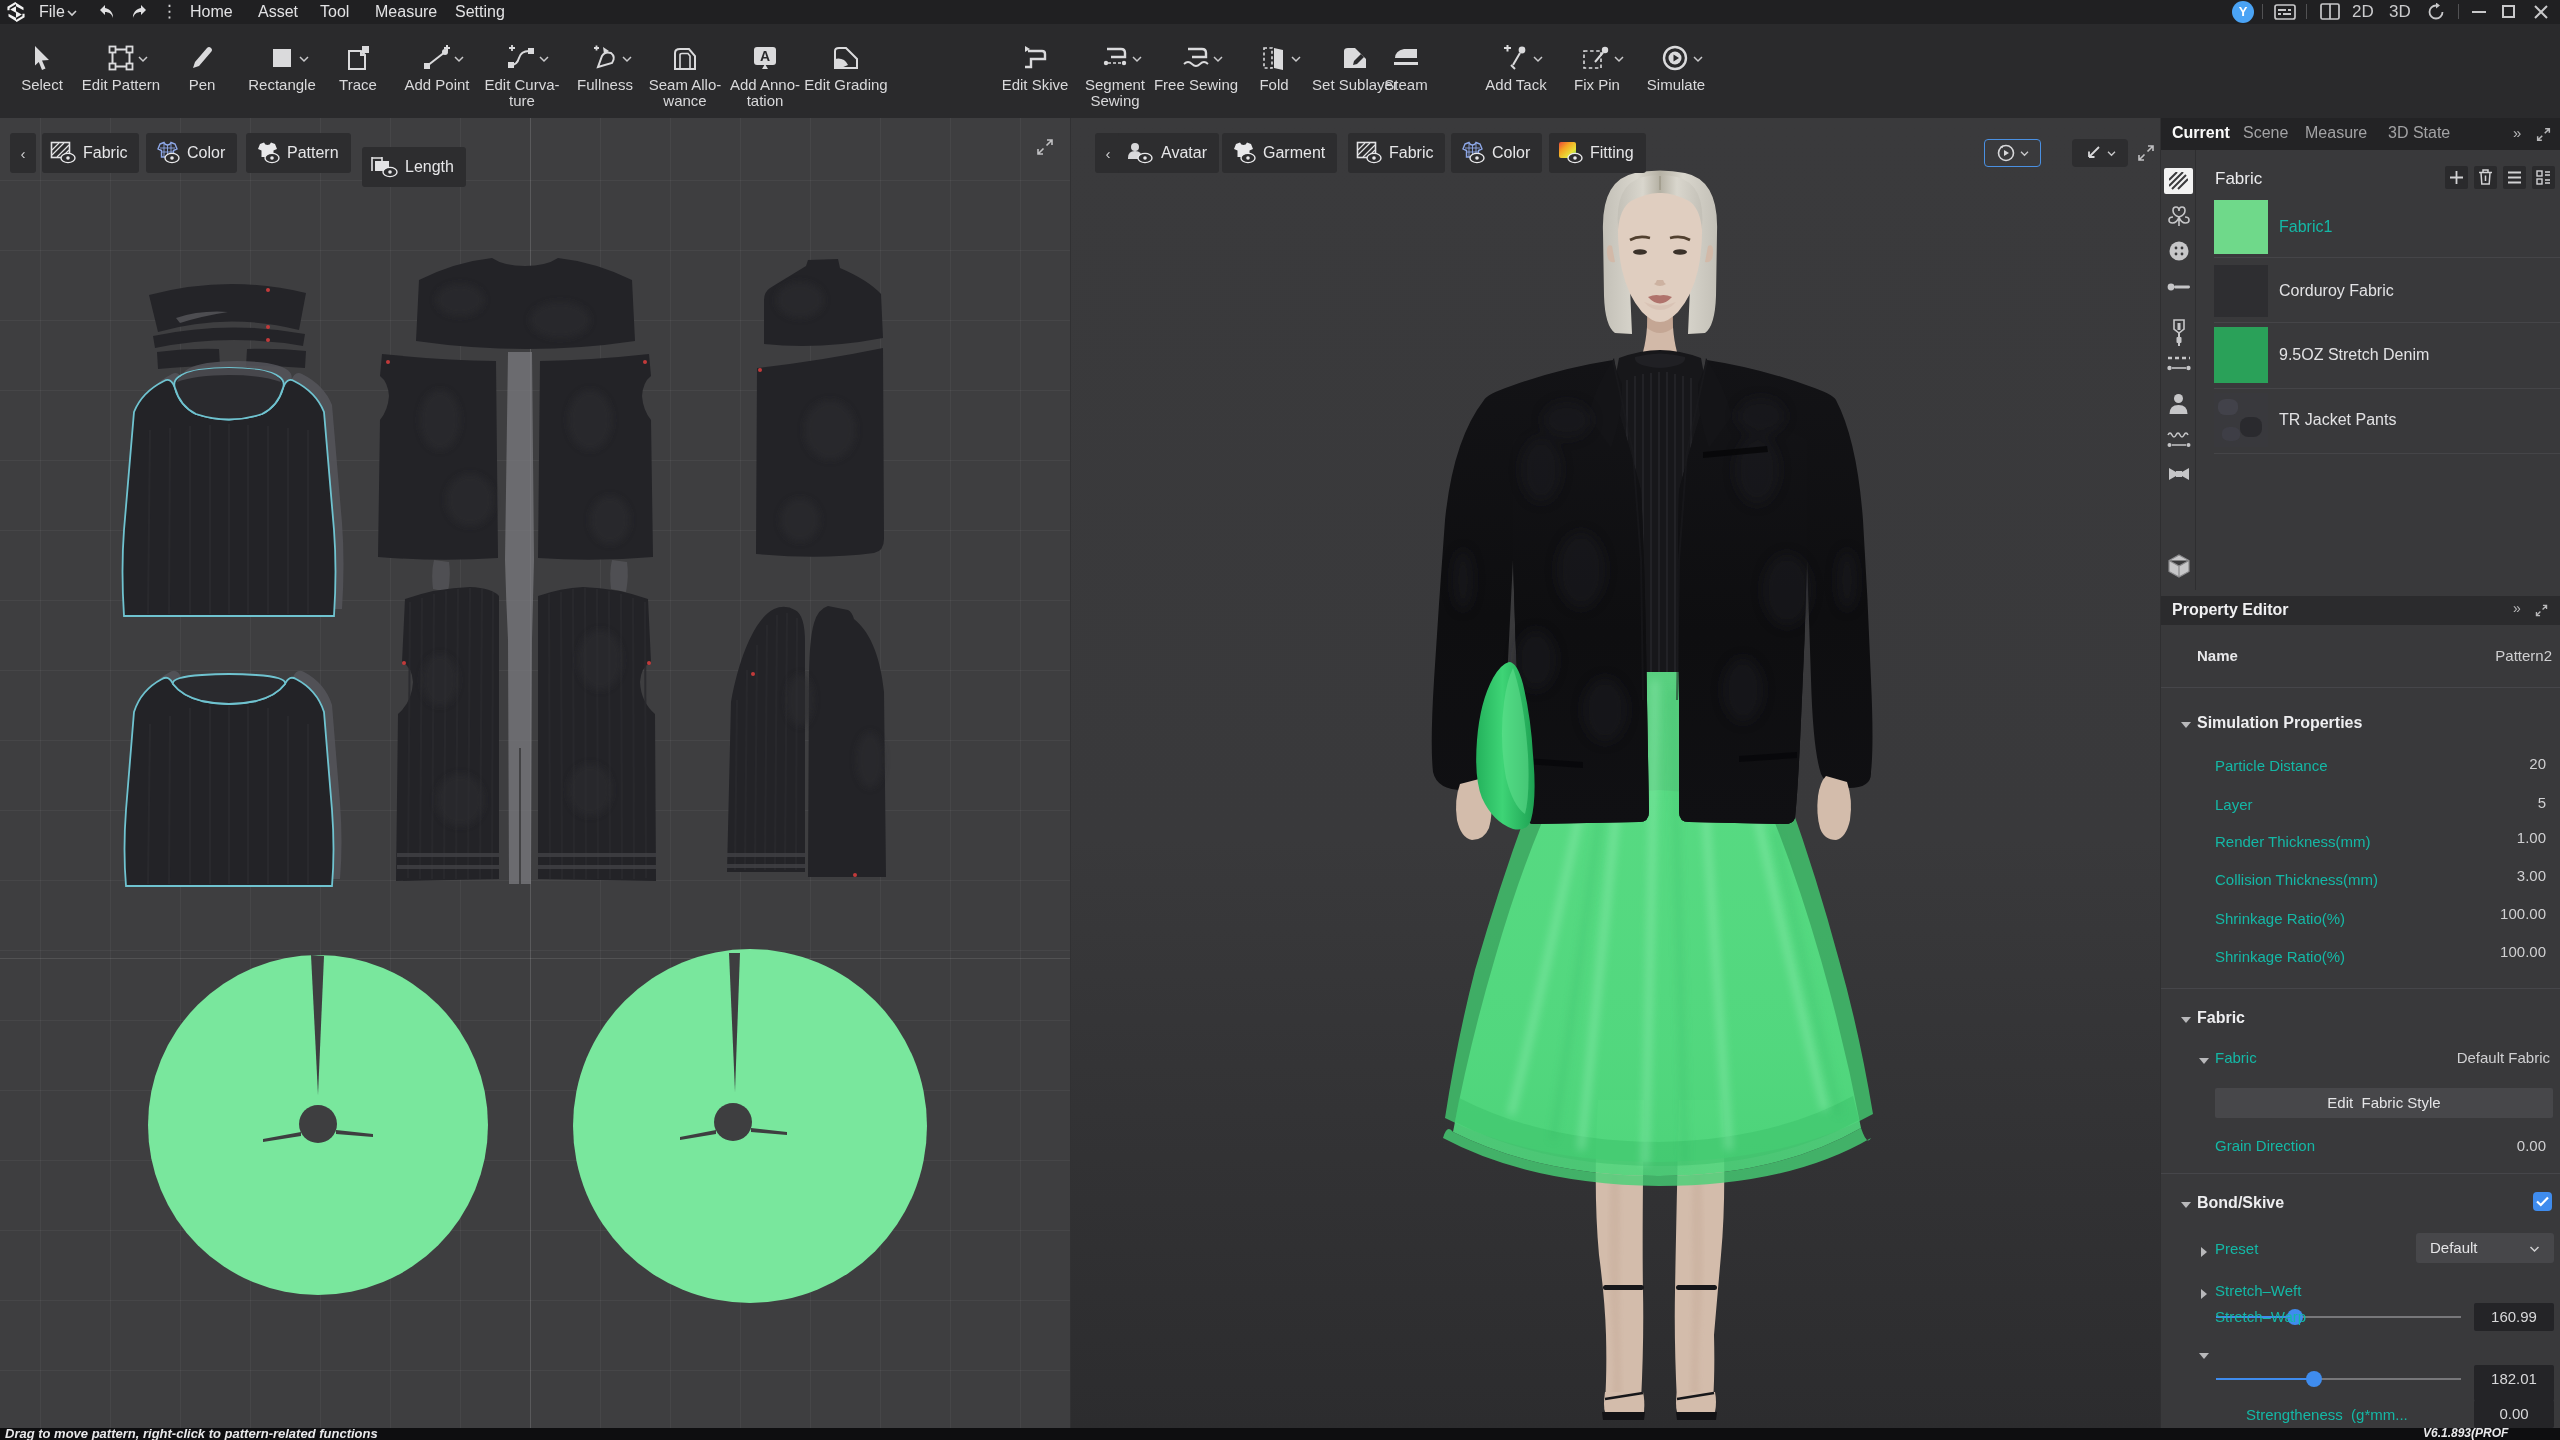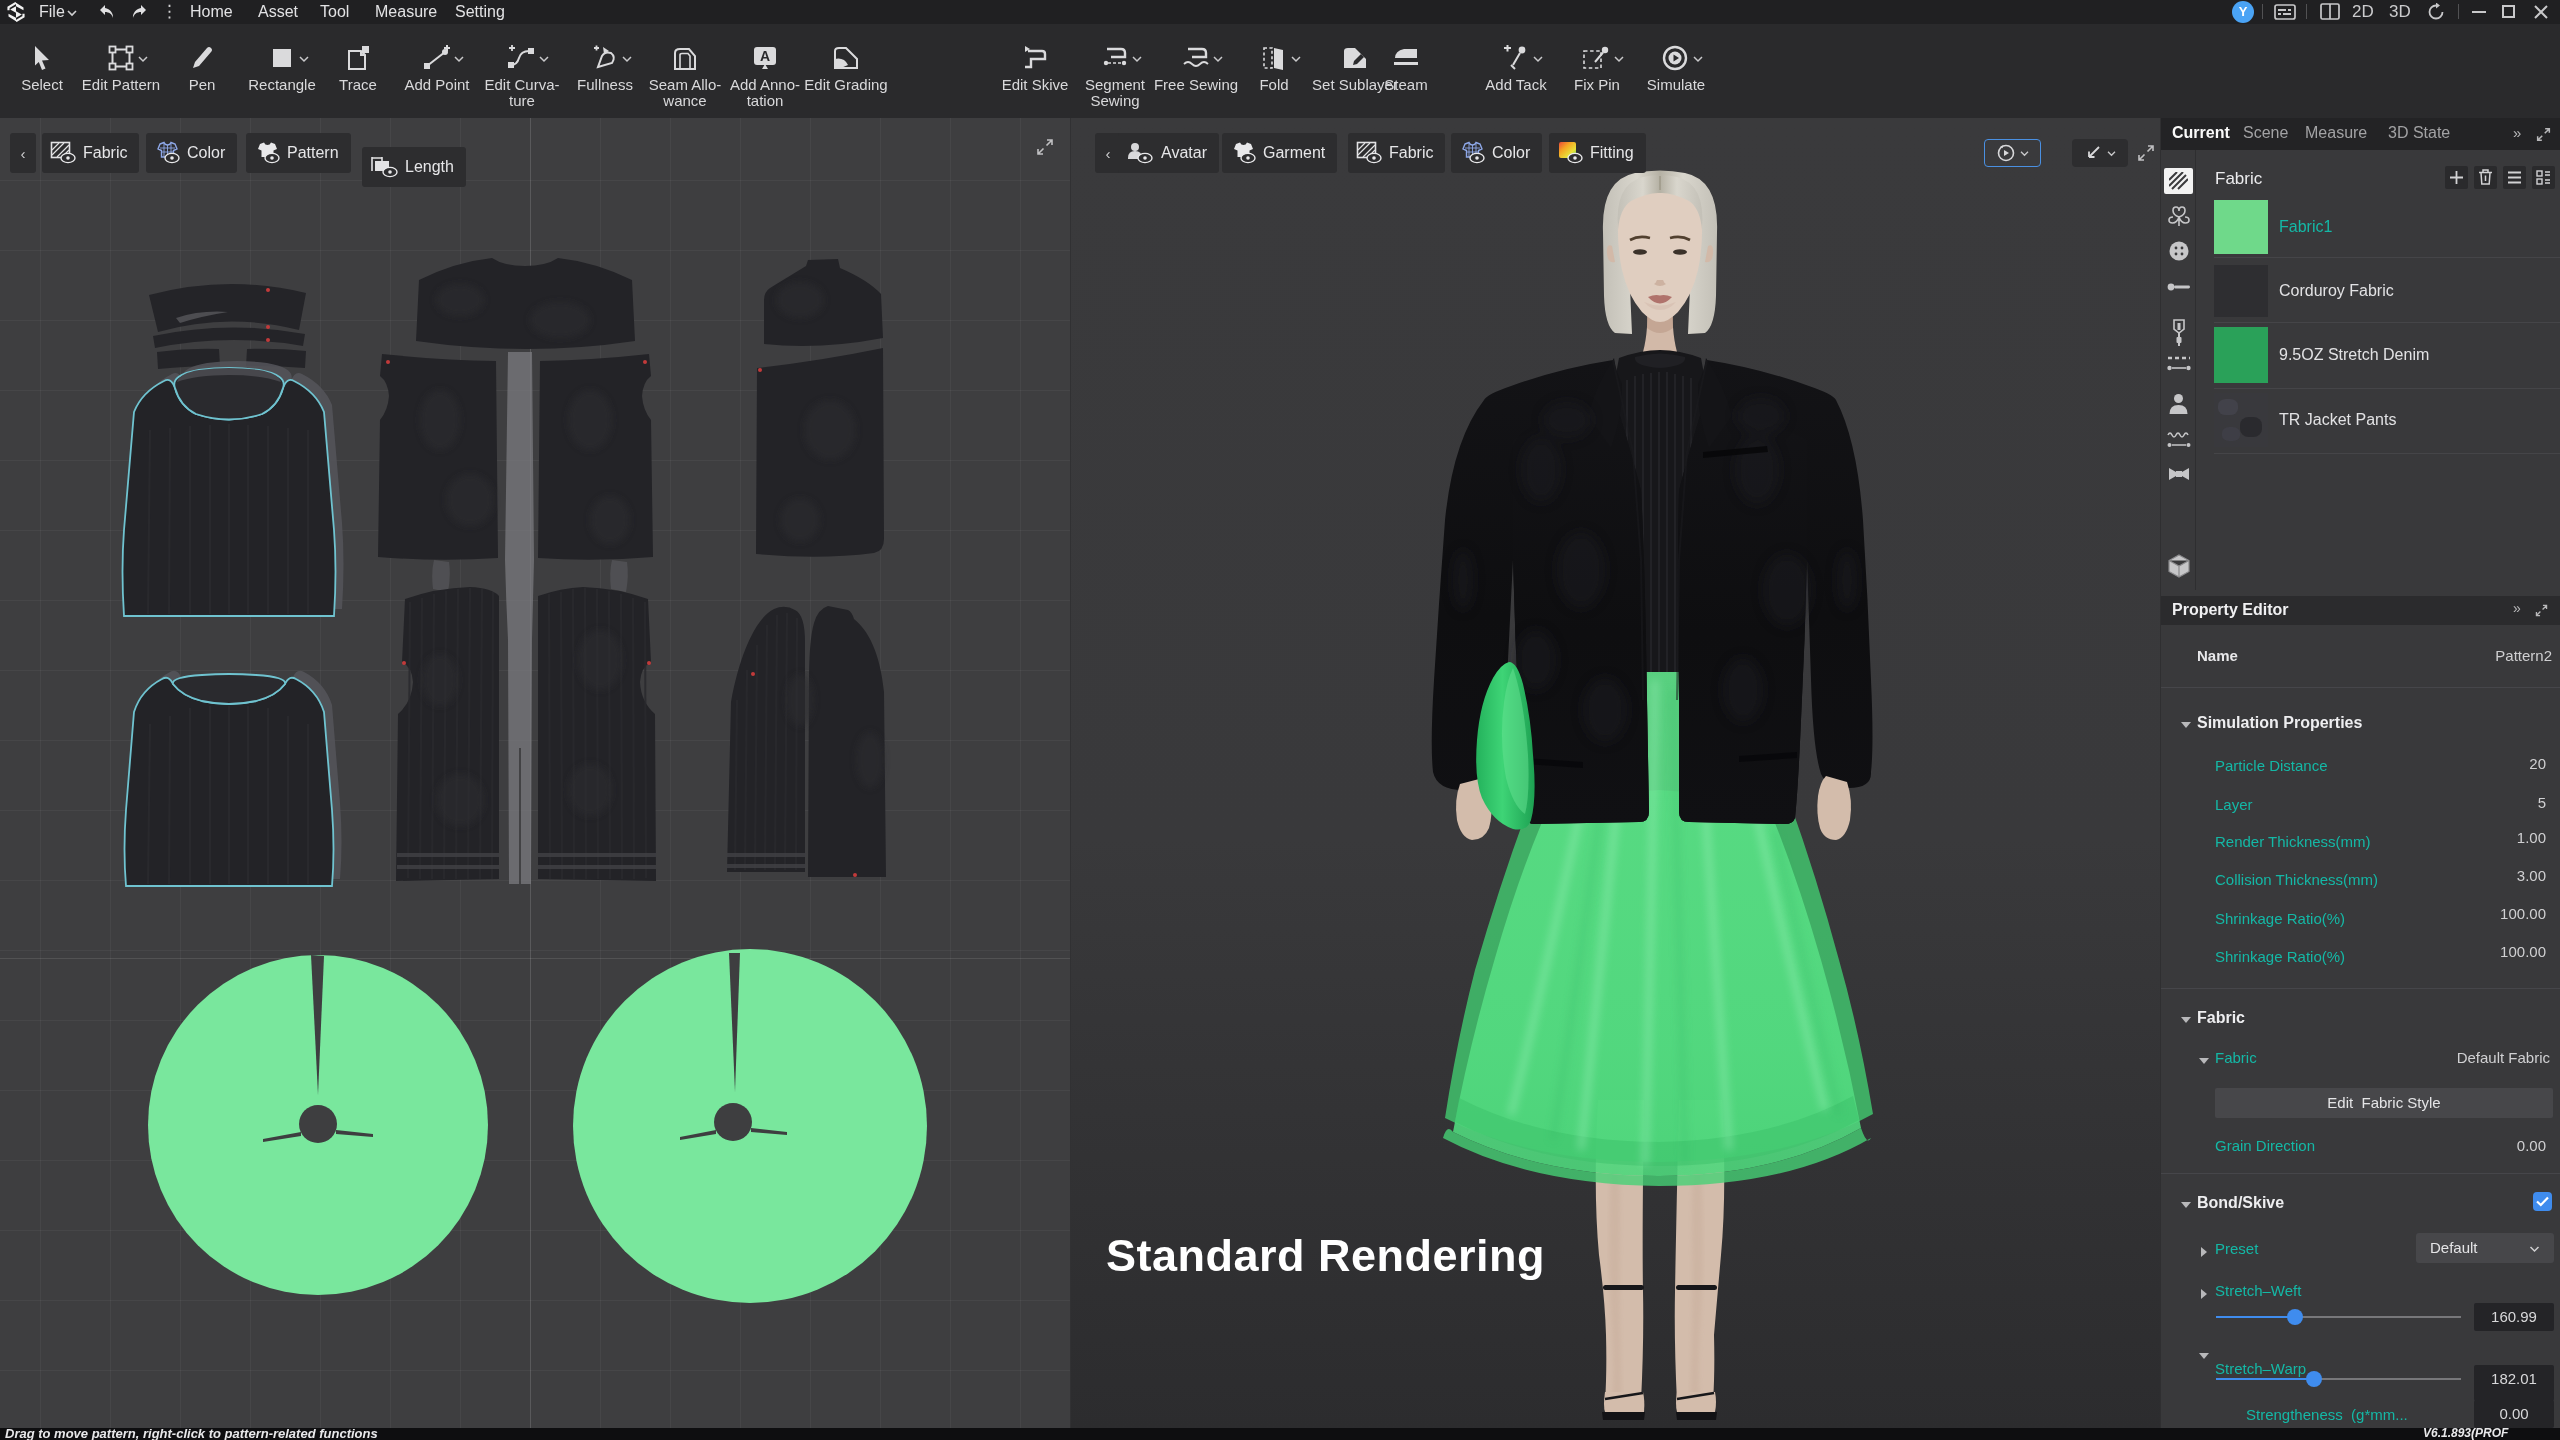--- a/index.html
+++ b/index.html
@@ -615,21 +615,20 @@
       </g>
 
       <path d="M1459 784 Q1453 800 1456 820 Q1460 838 1471 840 Q1483 840 1488 828 Q1492 814 1490 796 Q1488 782 1482 778 Z" fill="#d3bcab"></path>
       <path d="M1846 782 Q1852 800 1849 820 Q1845 838 1835 840 Q1823 840 1819 828 Q1815 814 1817 796 Q1819 782 1825 776 Z" fill="#d3bcab"></path>
 
       <g>
         <path d="M1508 662 Q1516 662 1522 684 Q1530 718 1532 755 Q1536 798 1530 820 Q1526 832 1512 829 Q1492 822 1481 798 Q1473 778 1476 740 Q1479 702 1492 678 Q1500 664 1508 662 Z" fill="url(#clutchg)"></path>
         <path d="M1512 668 Q1523 700 1527 755 Q1529 796 1524 814 Q1512 806 1505 778 Q1498 740 1503 702 Q1506 680 1512 668 Z" fill="#67e493" opacity="0.5"></path>
       </g>
     </svg>
-    <div class="abs" style="left:35px;top:1112px;color:#fff;font-size:45px;font-weight:600;letter-spacing:0.5px;">Standard Rendering</div>
     <div class="backbtn" style="left:24px;top:15px">‹</div>
     <div class="ptab" style="left:47px;top:15px">
       <svg width="28" height="24" viewBox="0 0 28 24">
           <circle cx="9" cy="6" r="4" fill="#d8d8da"></circle>
           <path d="M2 17 Q2 10 9 10 Q16 10 16 17 L16 18 L2 18 Z" fill="#d8d8da"></path>
           <ellipse cx="19" cy="17" rx="7" ry="4.6" fill="#2d2d2f" stroke="#e8e8ea" stroke-width="1.4"></ellipse>
           <circle cx="19" cy="17" r="1.8" fill="#e8e8ea"></circle>
         </svg>
       Avatar</div>
     <div class="ptab" style="left:151px;top:15px">
@@ -846,21 +845,21 @@
           <path d="M1 2 L5 6 L9 2" stroke="#cfcfd1" stroke-width="1.5" fill="none"></path>
         </svg>
     </div>
     <span class="abs" style="left:40px;top:1166px"><span class="tri-r"></span></span>
     <span class="srow-label" style="left:54px;top:1164px">Stretch–Weft</span>
     <div class="abs" style="left:55px;top:1198px;width:245px;height:2px;background:#77777a"></div>
     <div class="abs" style="left:55px;top:1198px;width:78px;height:2px;background:#3f8cee"></div>
     <div class="abs" style="left:126px;top:1191px;width:16px;height:16px;border-radius:50%;background:#3f8cee"></div>
     <div class="abs" style="left:313px;top:1185px;width:80px;height:28px;background:#242427;border-radius:2px;text-align:center;line-height:28px;font-size:15px;color:#d8d8da">160.99</div>
     <span class="abs" style="left:38px;top:1228px"><span class="tri-d"></span></span>
-    <span class="srow-label" style="left:54px;top:1242px">Stretch–Warp</span>
+    <span class="srow-label" style="left:54px;top:1190px">Stretch–Warp</span>
     <div class="abs" style="left:55px;top:1260px;width:245px;height:2px;background:#77777a"></div>
     <div class="abs" style="left:55px;top:1260px;width:97px;height:2px;background:#3f8cee"></div>
     <div class="abs" style="left:145px;top:1253px;width:16px;height:16px;border-radius:50%;background:#3f8cee"></div>
     <div class="abs" style="left:313px;top:1247px;width:80px;height:36px;background:#242427;border-radius:2px;text-align:center;line-height:28px;font-size:15px;color:#d8d8da">182.01</div>
     <span class="srow-label" style="left:85px;top:1288px">Strengtheness&nbsp; (g*mm...</span>
     <div class="abs" style="left:313px;top:1282px;width:80px;height:28px;background:#242427;border-radius:2px;text-align:center;line-height:28px;font-size:15px;color:#d8d8da">0.00</div>
   </div>
   <div id="statusbar">
     <span style="position:absolute;left:5px;top:-2px;font-weight:bold">Drag to move pattern, right-click to pattern-related functions</span>
     <span style="position:absolute;left:2423px;top:-2px;font-weight:bold;font-size:12px">V6.1.893(PROF</span>

